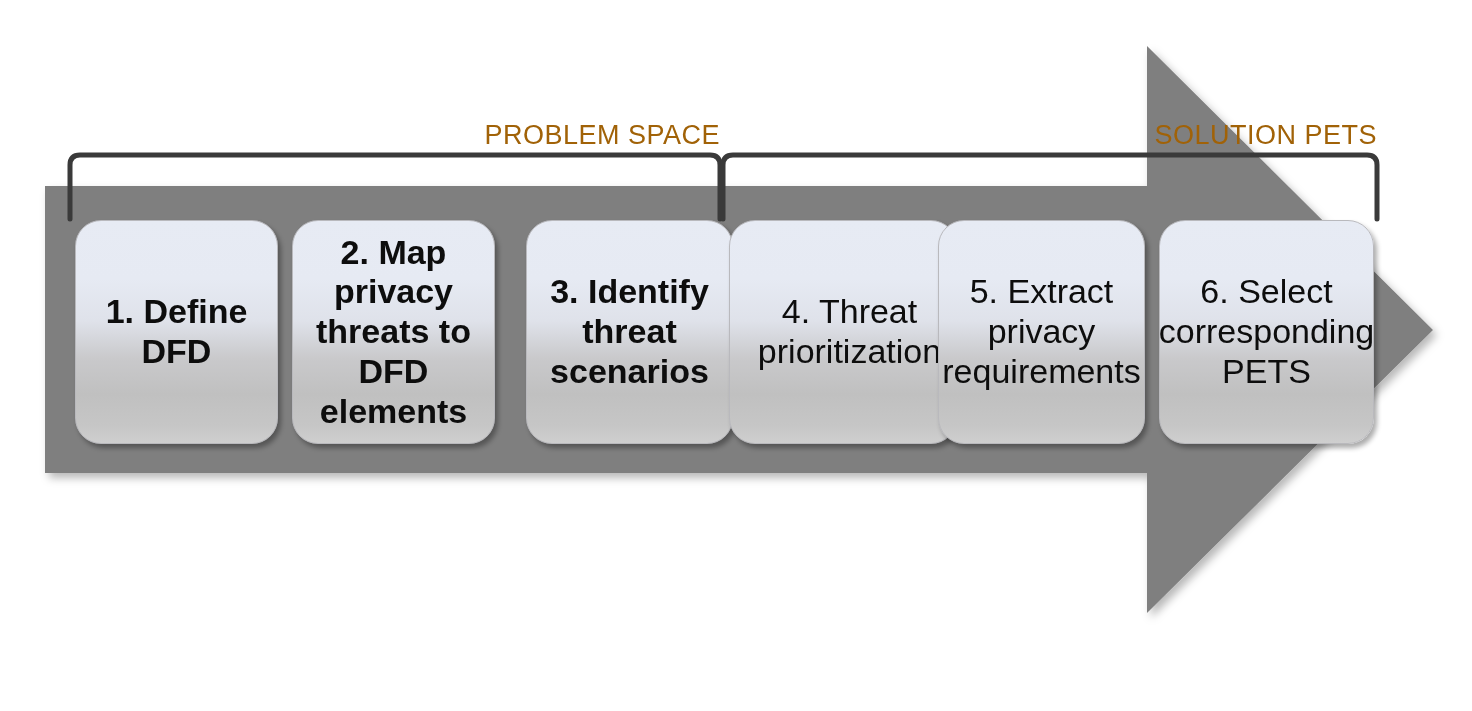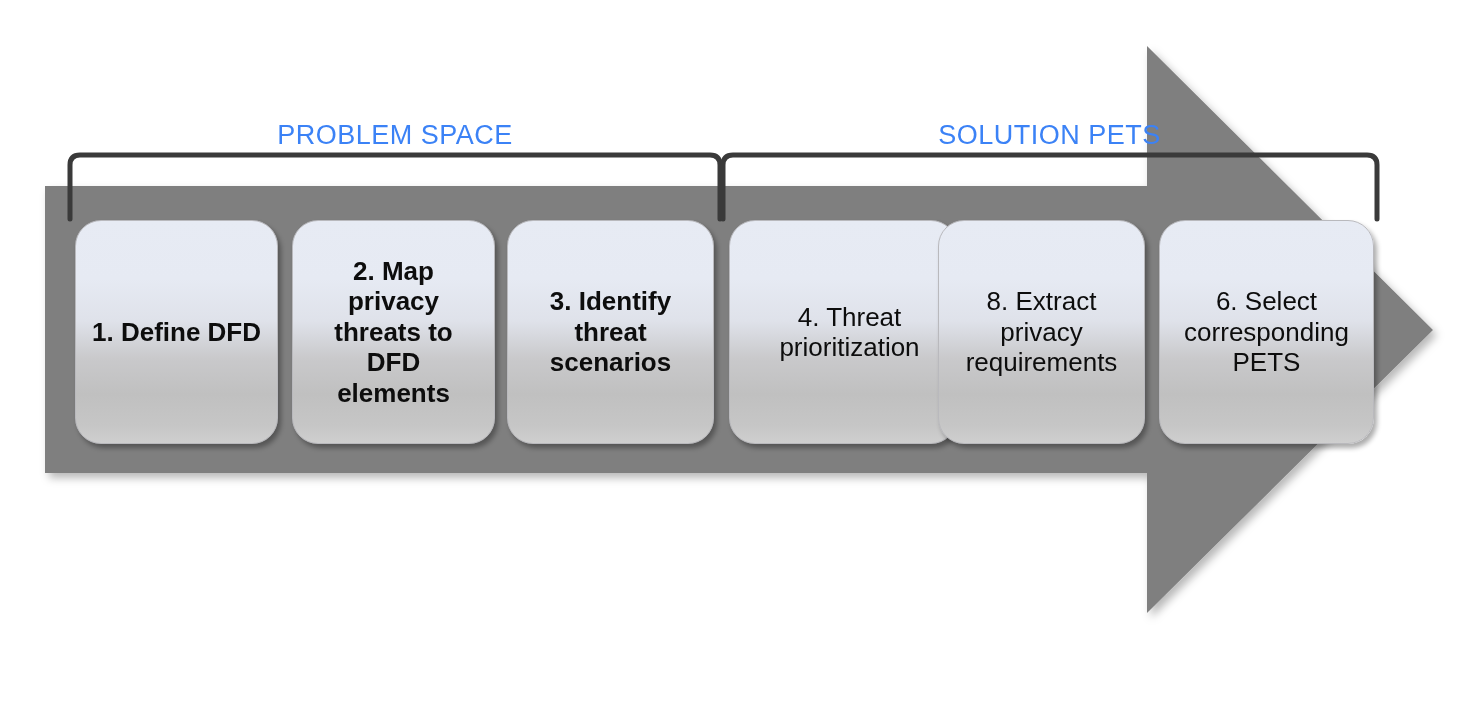--- a/index.html
+++ b/index.html
@@ -33,24 +33,24 @@
     left: 0;
     top: 0;
     width: 1472px;
     height: 711px;
   }
   .phase-label {
     position: absolute;
     font-family: "Liberation Sans", sans-serif;
     font-size: 27px;
     font-weight: 400;
-    color: #3b82f6;
+    color: #a16207;
     letter-spacing: 0.5px;
     white-space: nowrap;
-    text-align: center;
+    text-align: right;
   }
   #phase-label-0 {
     left: 70px;
     width: 650px;
     top: 120px;
   }
   #phase-label-1 {
     left: 722px;
     width: 655px;
     top: 120px;
@@ -83,33 +83,33 @@
     align-items: center;
     justify-content: center;
     box-sizing: border-box;
     padding: 6px 10px;
   }
   .step-text {
     text-align: center;
     line-height: 1.17;
     color: #0d0d0d;
     font-family: "Liberation Sans", sans-serif;
-    font-size: 26px;
+    font-size: 34px;
     white-space: pre-line;
   }
   .step-text.bold {
     font-weight: 700;
   }
   .step-text.normal {
     font-weight: 400;
   }
 
   #step-box-0 { left: 75px;   width: 203px; align-items: center; }
   #step-box-1 { left: 292px;  width: 203px; }
-  #step-box-2 { left: 507px;  width: 207px; }
+  #step-box-2 { left: 526px;  width: 207px; }
   #step-box-3 { left: 729px;  width: 228px; padding-left: 23px; }
   #step-box-4 { left: 938px;  width: 207px; }
   #step-box-5 { left: 1159px; width: 215px; }
 </style>
 </head>
 <body>
 
 <div id="canvas">
 
   <svg class="arrow-layer" viewBox="0 0 1472 711" width="1472" height="711" aria-hidden="true">
@@ -150,21 +150,21 @@
 threat
 scenarios</div>
     </div>
 
     <div class="step-box" id="step-box-3">
       <div class="step-text normal">4. Threat
 prioritization</div>
     </div>
 
     <div class="step-box" id="step-box-4">
-      <div class="step-text normal">8. Extract
+      <div class="step-text normal">5. Extract
 privacy
 requirements</div>
     </div>
 
     <div class="step-box" id="step-box-5">
       <div class="step-text normal">6. Select
 corresponding
 PETS</div>
     </div>
 

